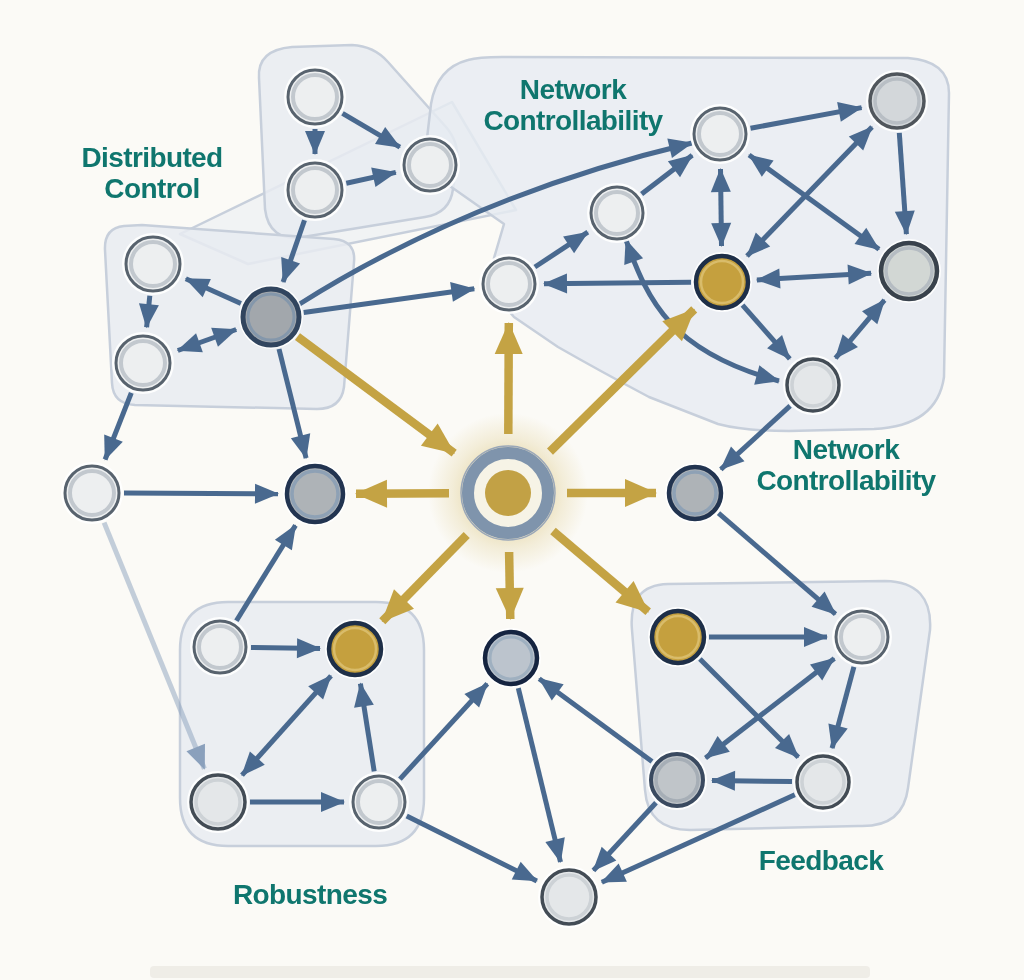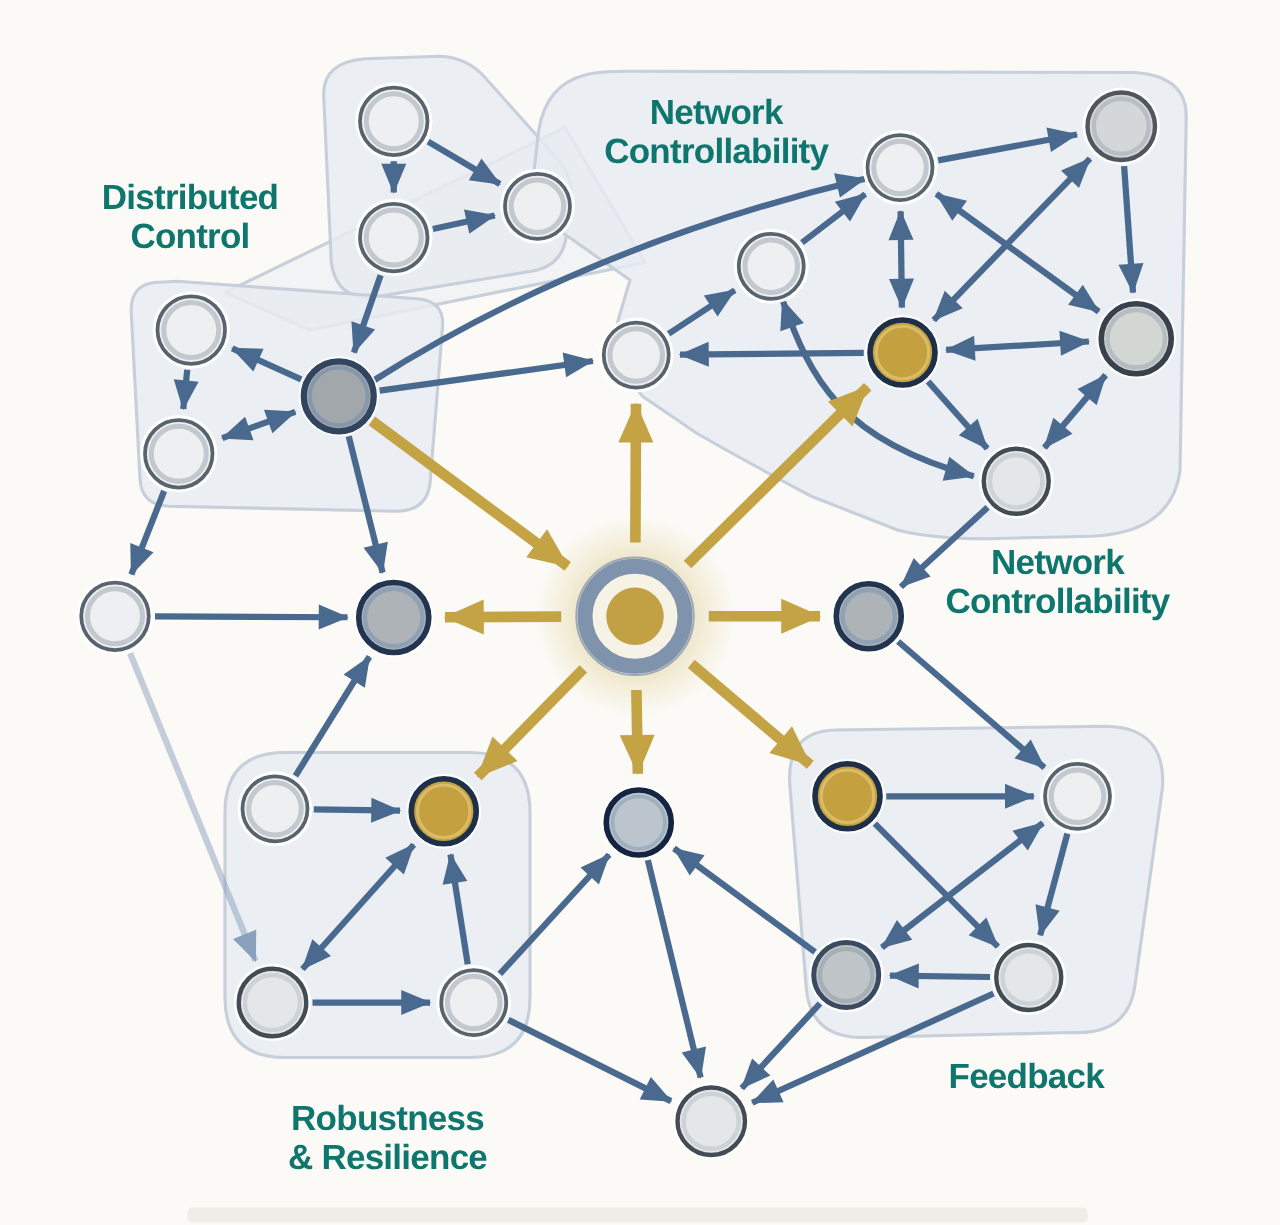--- a/index.html
+++ b/index.html
@@ -235,18 +235,17 @@
   <div class="clabel" style="left: 573px; top: 74px;">
     <span>Network</span>
     <span>Controllability</span>
   </div>
   <div class="clabel" style="left: 846px; top: 434px;">
     <span>Network</span>
     <span>Controllability</span>
   </div>
   <div class="clabel" style="left: 310px; top: 843px; margin-top: 36px;">
     <span>Robustness</span>
-    <span>&amp; Resilience</span>
   </div>
   <div class="clabel" style="left: 821px; top: 845px;">
     <span>Feedback</span>
   </div>
 </div>
 
 </body></html>

